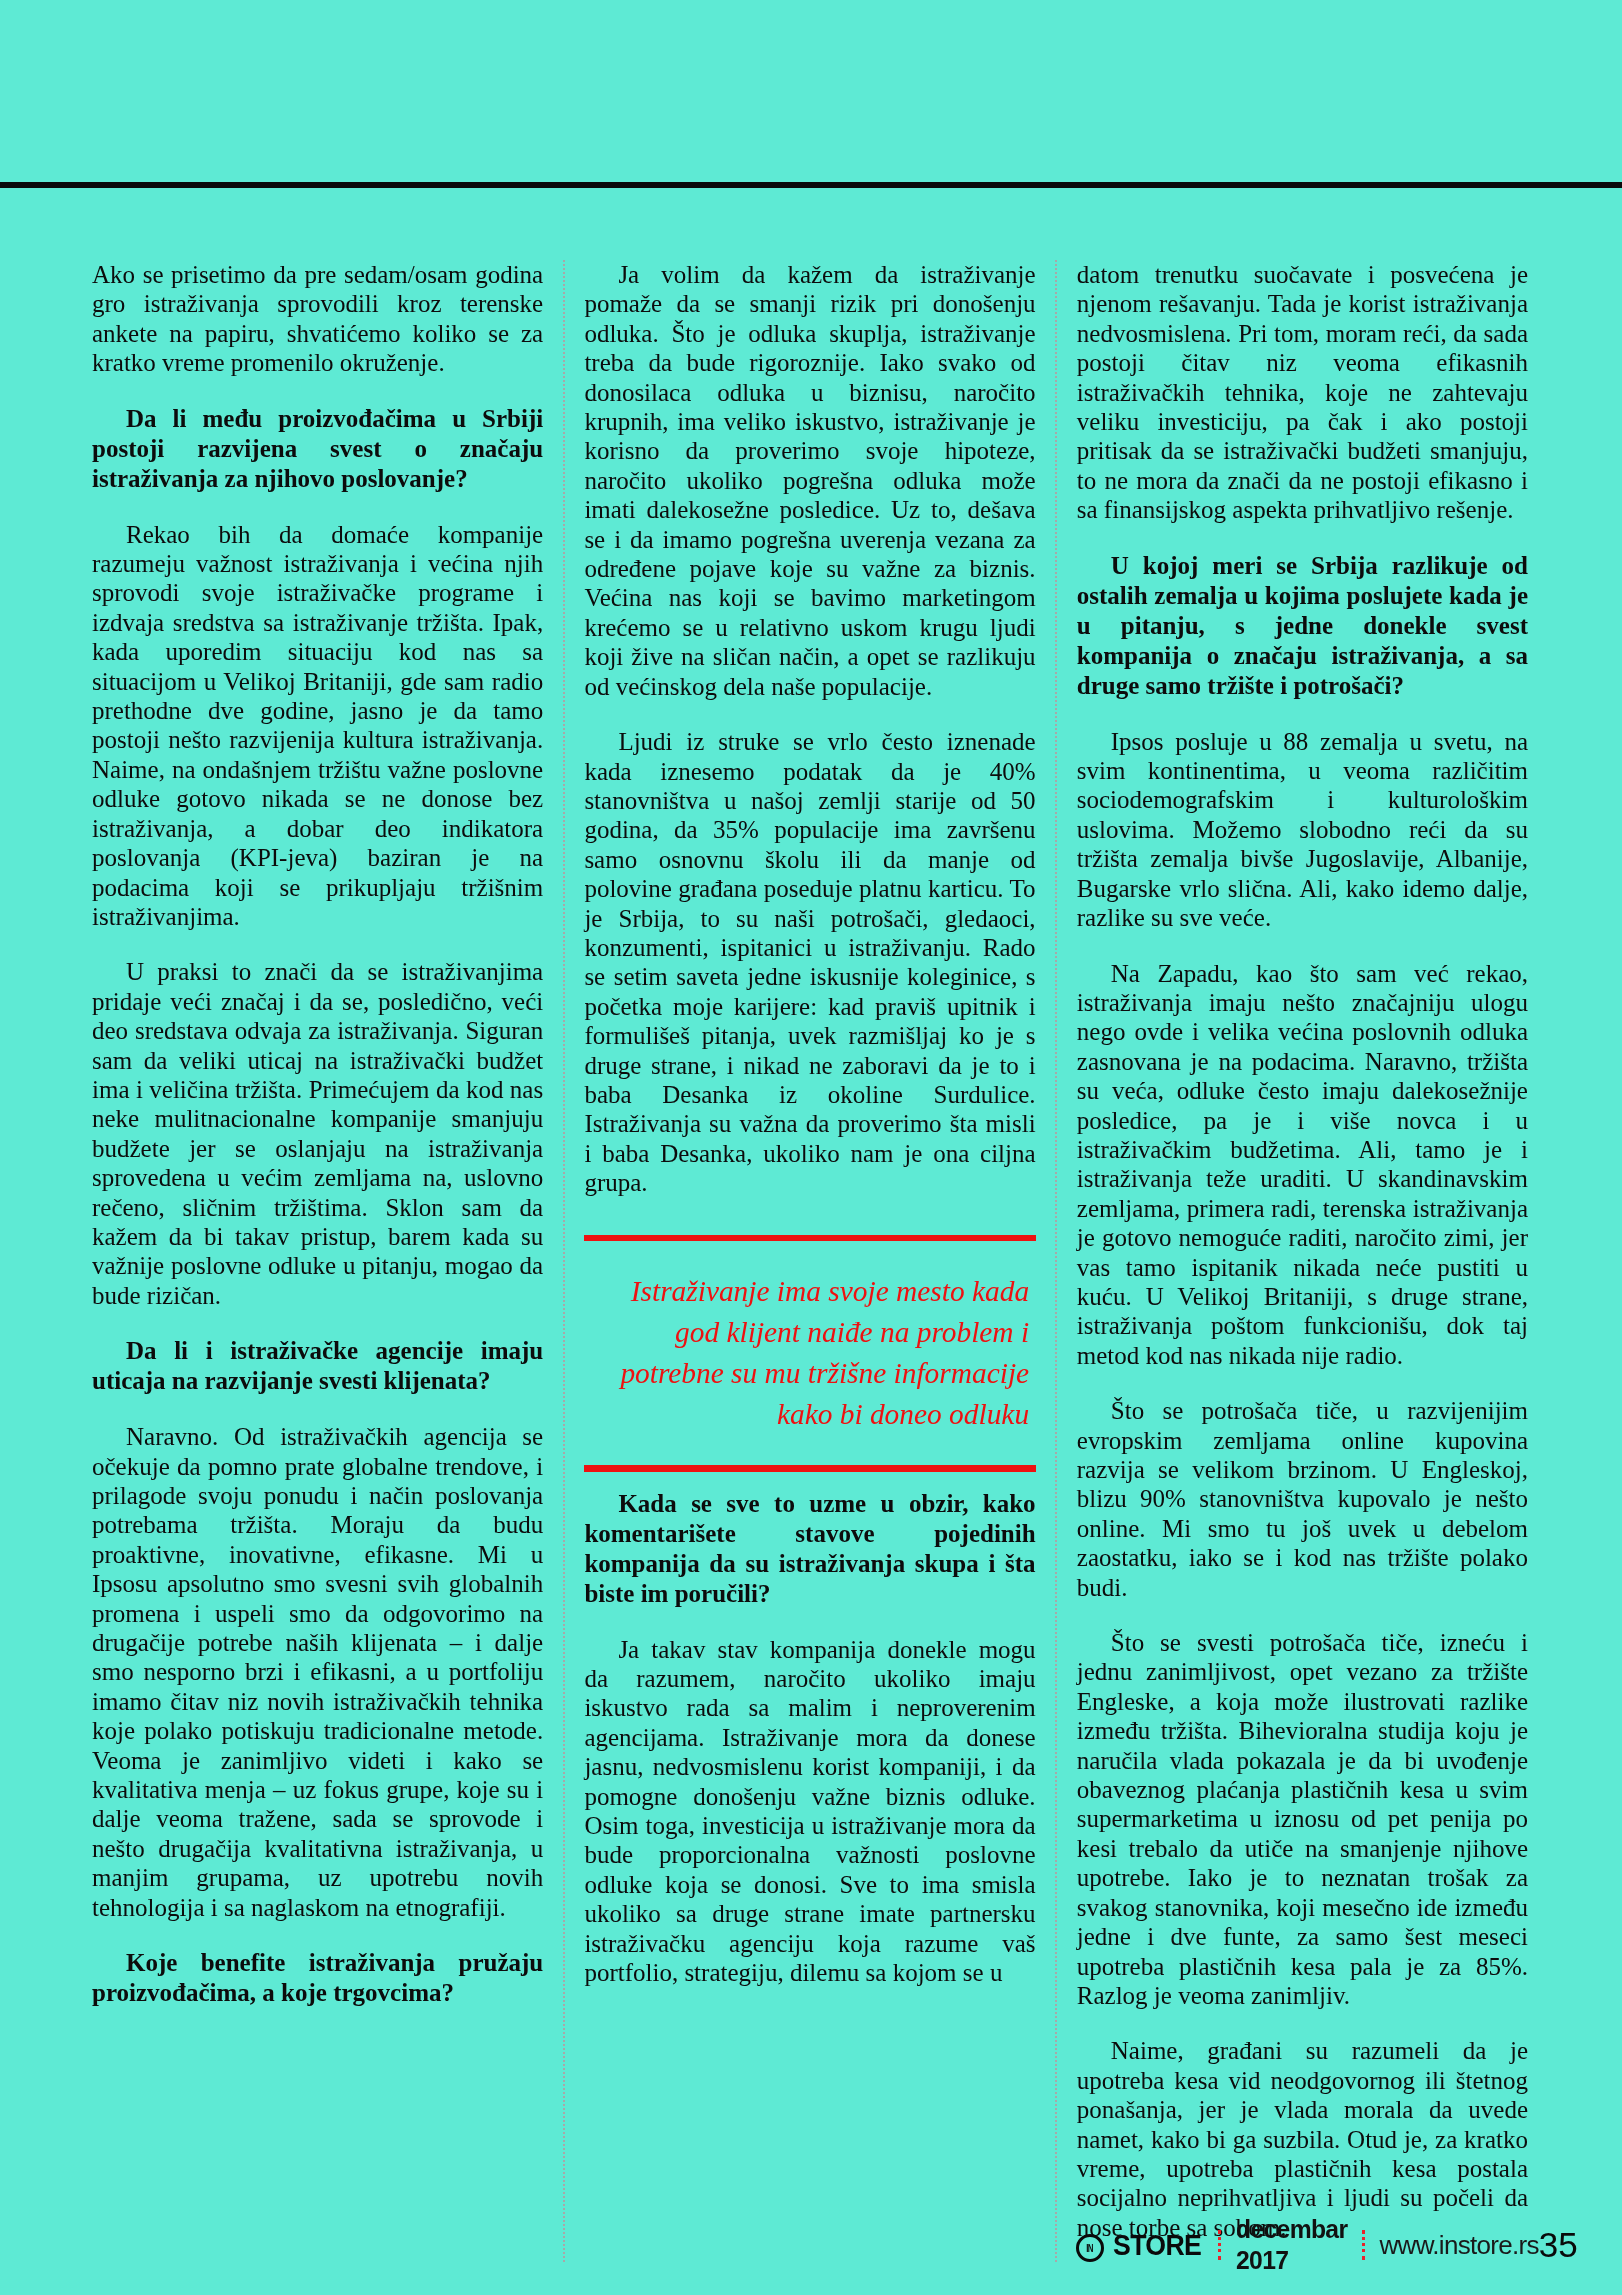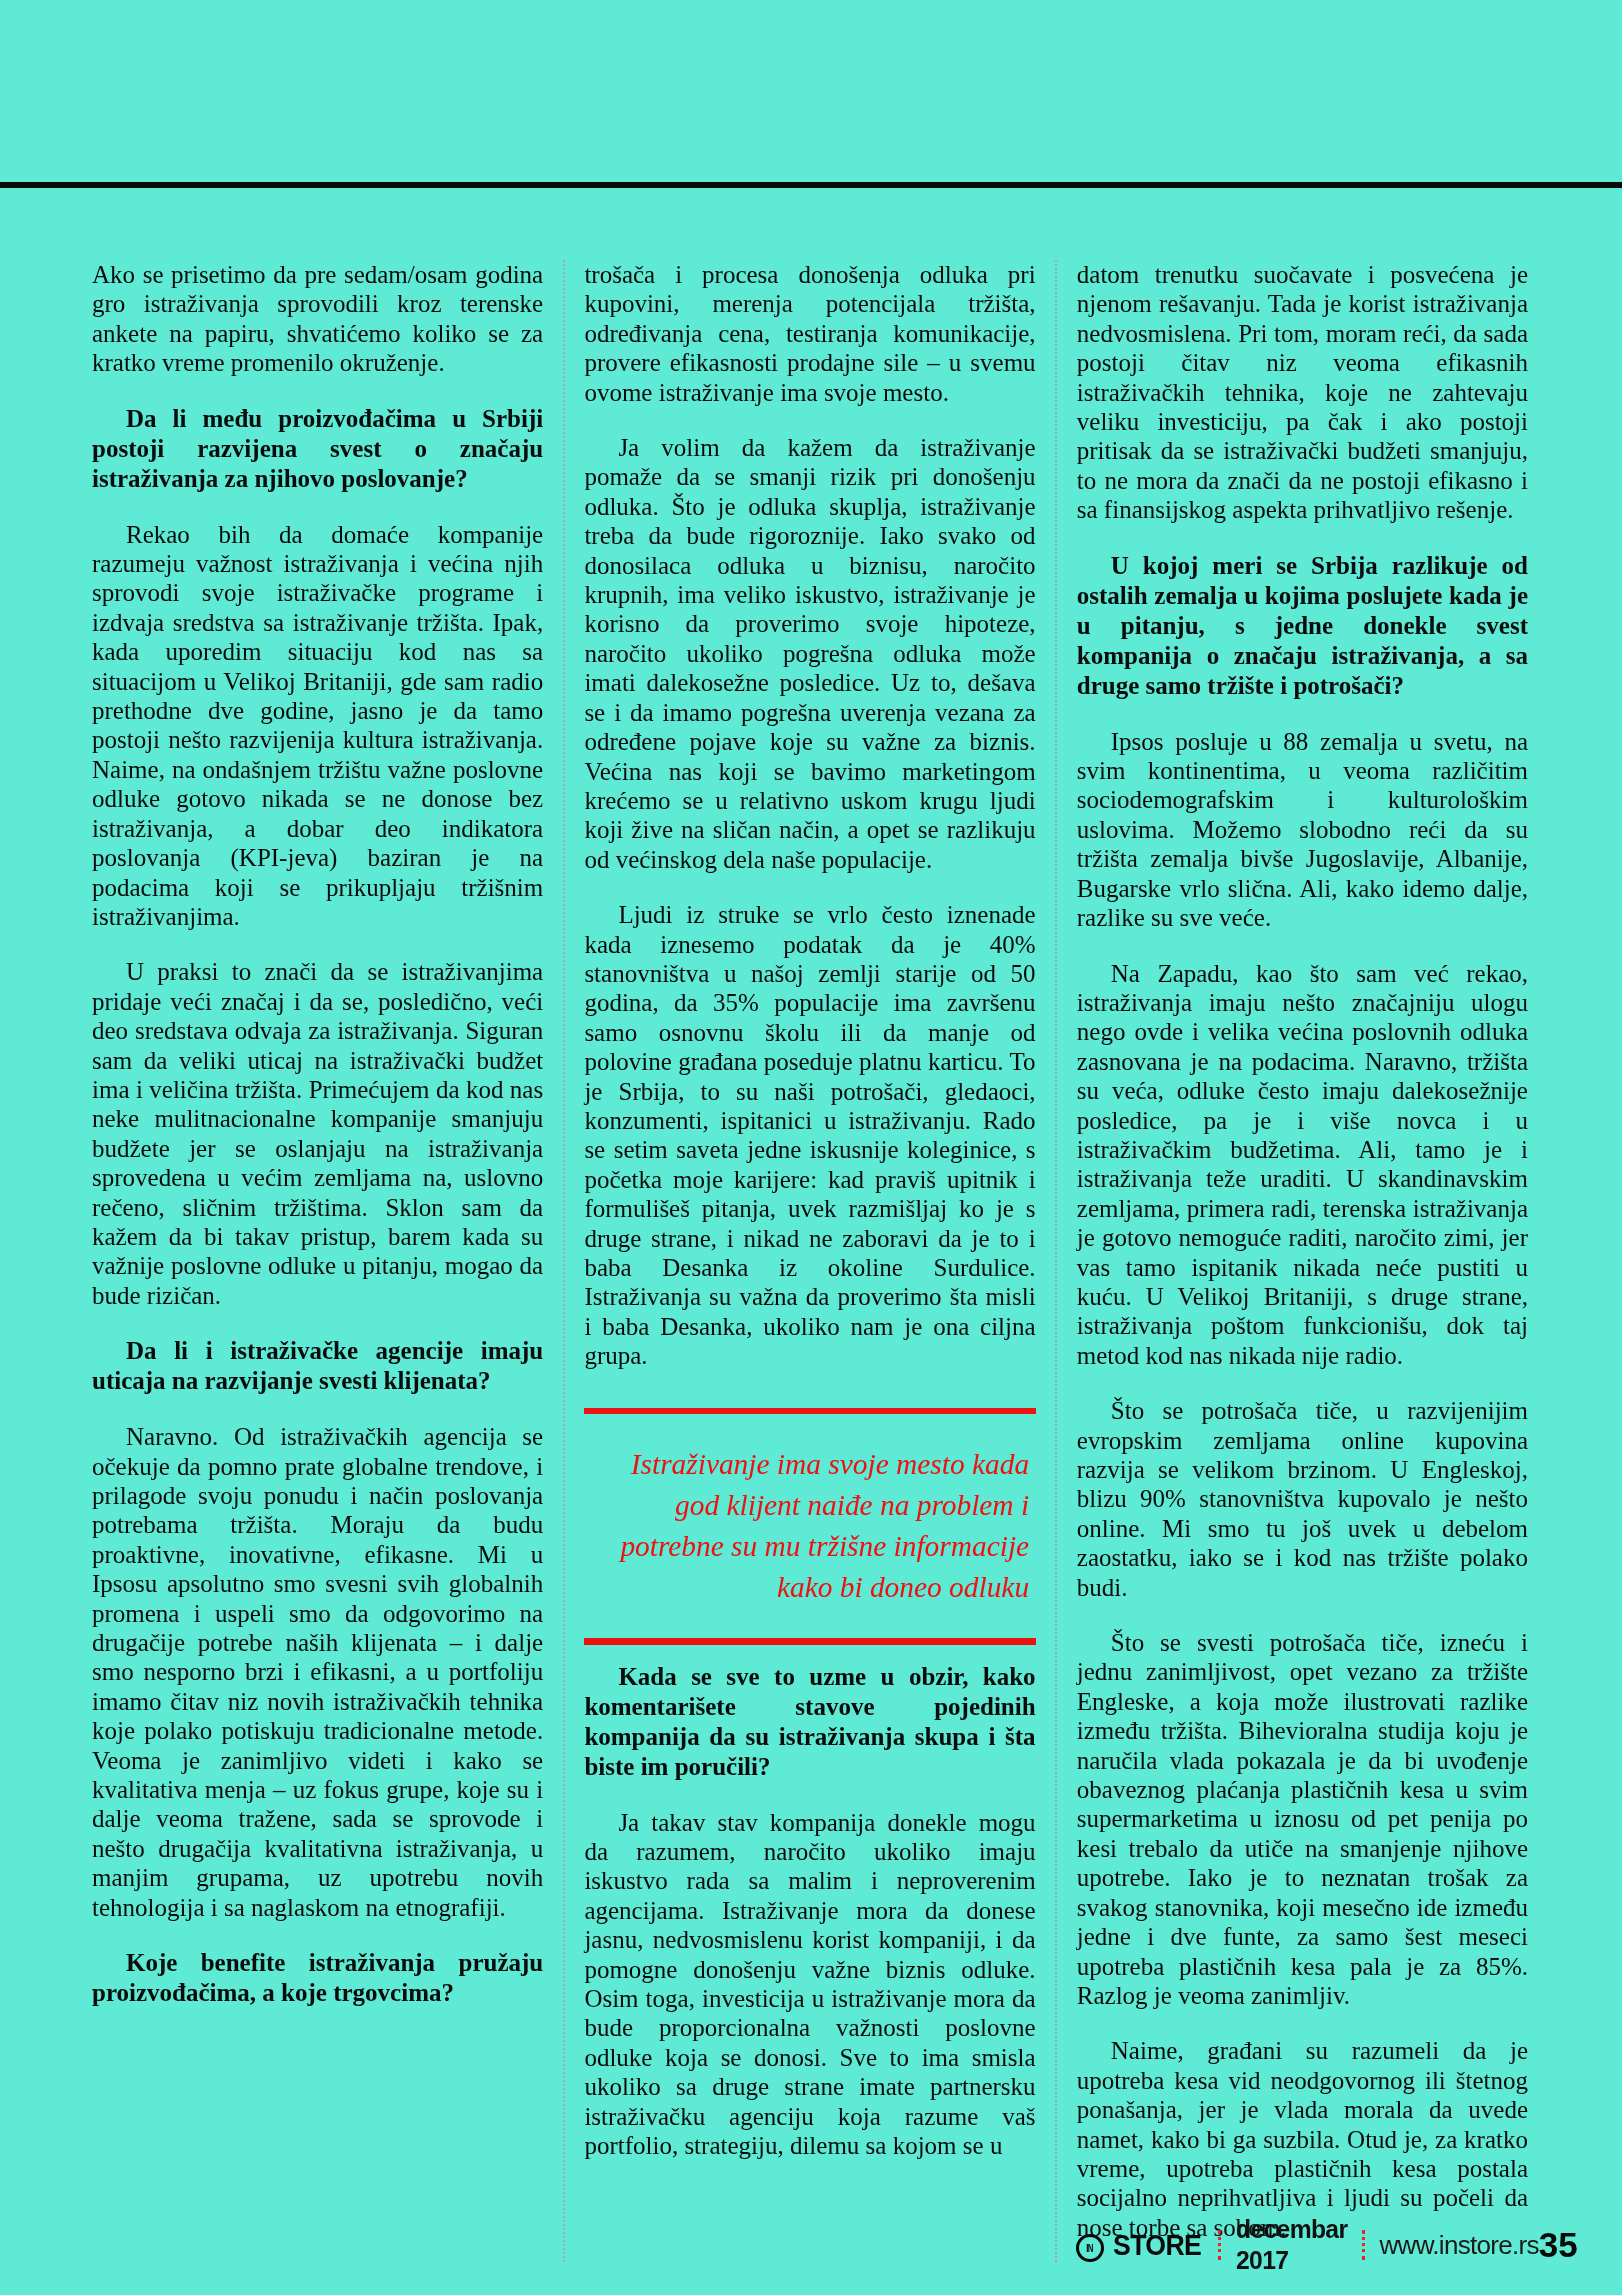--- a/index.html
+++ b/index.html
@@ -20,41 +20,40 @@
           font-family:"Liberation Sans", sans-serif;}
   .logo{display:flex;align-items:flex-end;}
   .logo-circle{width:22px;height:22px;border:3.9px solid #0a0a0a;border-radius:50%;display:flex;
                align-items:center;justify-content:center;flex:0 0 auto;}
   .logo-circle span{font-size:10.5px;font-weight:bold;color:#0a0a0a;letter-spacing:-0.7px;transform:scaleX(0.75);}
   .logo-store{margin-left:9.2px;font-size:29px;font-weight:bold;letter-spacing:-0.7px;color:#0a0a0a;
               transform:scaleX(0.92);transform-origin:left center;}
   .dotsep{width:0;height:30px;border-left:3.3px dotted #e8232b;margin:0 14.4px 0 9.2px;}
   .issue{font-size:26px;font-weight:bold;color:#111;letter-spacing:-0.7px;transform:scaleX(0.95);transform-origin:left center;}
   .site{font-size:26px;font-weight:normal;color:#1a1a1a;letter-spacing:-0.7px;}
-  .pageno{margin-left:auto;font-size:35px;font-weight:bold;color:#0a0a0a;}
+  .pageno{margin-left:auto;font-size:35px;font-weight:normal;color:#0a0a0a;}
 </style>
 </head>
 <body>
 
 <div class="page">
   <div class="top-rule"></div>
 
   <div class="columns">
     <section class="col">
       <p class="para noindent">Ako se prisetimo da pre sedam/osam godina gro istraživanja sprovodili kroz terenske ankete na papiru, shvatićemo koliko se za kratko vreme promenilo okruženje.</p>
       <h2 class="heading">Da li među proizvođačima u Srbiji postoji razvijena svest o značaju istraživanja za njihovo poslovanje?</h2>
       <p class="para">Rekao bih da domaće kompanije razumeju važnost istraživanja i većina njih sprovodi svoje istraživačke programe i izdvaja sredstva sa istraživanje tržišta. Ipak, kada uporedim situaciju kod nas sa situacijom u Velikoj Britaniji, gde sam radio prethodne dve godine, jasno je da tamo postoji nešto razvijenija kultura istraživanja. Naime, na ondašnjem tržištu važne poslovne odluke gotovo nikada se ne donose bez istraživanja, a dobar deo indikatora poslovanja (KPI-jeva) baziran je na podacima koji se prikupljaju tržišnim istraživanjima.</p>
       <p class="para">U praksi to znači da se istraživanjima pridaje veći značaj i da se, posledično, veći deo sredstava odvaja za istraživanja. Siguran sam da veliki uticaj na istraživački budžet ima i veličina tržišta. Primećujem da kod nas neke mulitnacionalne kompanije smanjuju budžete jer se oslanjaju na istraživanja sprovedena u većim zemljama na, uslovno rečeno, sličnim tržištima. Sklon sam da kažem da bi takav pristup, barem kada su važnije poslovne odluke u pitanju, mogao da bude rizičan.</p>
       <h2 class="heading">Da li i istraživačke agencije imaju uticaja na razvijanje svesti klijenata?</h2>
       <p class="para">Naravno. Od istraživačkih agencija se očekuje da pomno prate globalne trendove, i prilagode svoju ponudu i način poslovanja potrebama tržišta. Moraju da budu proaktivne, inovativne, efikasne. Mi u Ipsosu apsolutno smo svesni svih globalnih promena i uspeli smo da odgovorimo na drugačije potrebe naših klijenata – i dalje smo nesporno brzi i efikasni, a u portfoliju imamo čitav niz novih istraživačkih tehnika koje polako potiskuju tradicionalne metode. Veoma je zanimljivo videti i kako se kvalitativa menja – uz fokus grupe, koje su i dalje veoma tražene, sada se sprovode i nešto drugačija kvalitativna istraživanja, u manjim grupama, uz upotrebu novih tehnologija i sa naglaskom na etnografiji.</p>
       <h2 class="heading">Koje benefite istraživanja pružaju proizvođačima, a koje trgovcima?</h2>
     </section>
 
     <section class="col sep">
-      <p class="para noindent">trošača i procesa donošenja odluka pri kupovini, merenja potencijala tržišta, određivanja cena, testiranja komunikacije, provere efikasnosti prodajne sile – u svemu ovome istraživanje ima svoje mesto.</p>
       <p class="para">Ja volim da kažem da istraživanje pomaže da se smanji rizik pri donošenju odluka. Što je odluka skuplja, istraživanje treba da bude rigoroznije. Iako svako od donosilaca odluka u biznisu, naročito krupnih, ima veliko iskustvo, istraživanje je korisno da proverimo svoje hipoteze, naročito ukoliko pogrešna odluka može imati dalekosežne posledice. Uz to, dešava se i da imamo pogrešna uverenja vezana za određene pojave koje su važne za biznis. Većina nas koji se bavimo marketingom krećemo se u relativno uskom krugu ljudi koji žive na sličan način, a opet se razlikuju od većinskog dela naše populacije.</p>
       <p class="para">Ljudi iz struke se vrlo često iznenade kada iznesemo podatak da je 40% stanovništva u našoj zemlji starije od 50 godina, da 35% populacije ima završenu samo osnovnu školu ili da manje od polovine građana poseduje platnu karticu. To je Srbija, to su naši potrošači, gledaoci, konzumenti, ispitanici u istraživanju. Rado se setim saveta jedne iskusnije koleginice, s početka moje karijere: kad praviš upitnik i formulišeš pitanja, uvek razmišljaj ko je s druge strane, i nikad ne zaboravi da je to i baba Desanka iz okoline Surdulice. Istraživanja su važna da proverimo šta misli i baba Desanka, ukoliko nam je ona ciljna grupa.</p>
       <div class="quote-block">
         <div class="quote-bar"></div>
         <p class="quote-text">Istraživanje ima svoje mesto kada god klijent naiđe na problem i potrebne su mu tržišne informacije kako bi doneo odluku</p>
         <div class="quote-bar"></div>
       </div>
       <h2 class="heading">Kada se sve to uzme u obzir, kako komentarišete stavove pojedinih kompanija da su istraživanja skupa i šta biste im poručili?</h2>
       <p class="para">Ja takav stav kompanija donekle mogu da razumem, naročito ukoliko imaju iskustvo rada sa malim i neproverenim agencijama. Istraživanje mora da donese jasnu, nedvosmislenu korist kompaniji, i da pomogne donošenju važne biznis odluke. Osim toga, investicija u istraživanje mora da bude proporcionalna važnosti poslovne odluke koja se donosi. Sve to ima smisla ukoliko sa druge strane imate partnersku istraživačku agenciju koja razume vaš portfolio, strategiju, dilemu sa kojom se u</p>
     </section>

